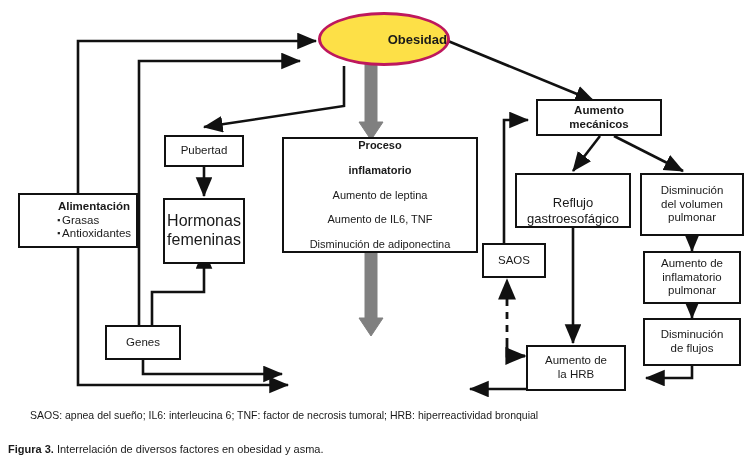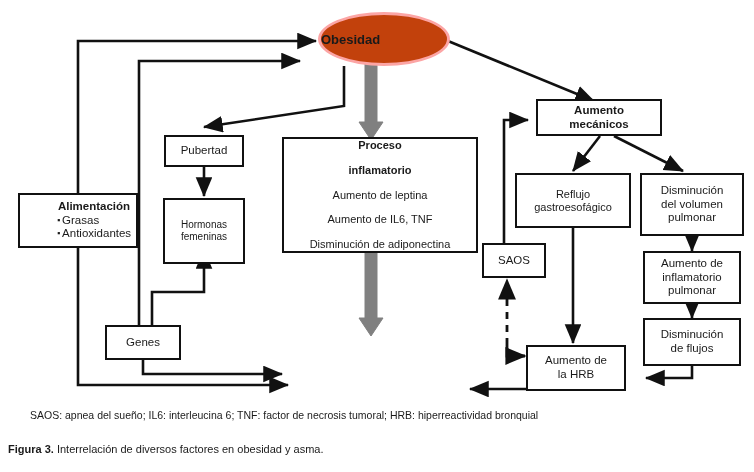--- a/index.html
+++ b/index.html
@@ -23,24 +23,24 @@
     justify-content:center;
     text-align:center;
     line-height:1.18;
     color:#1a1a1a;
     z-index:3;
   }
   .node .ttl{font-weight:bold;}
   .ellipse{
     position:absolute;
     box-sizing:border-box;
-    background:#c2410c;
-    border:3px solid #fca5a5;
+    background:#fde047;
+    border:3px solid #be185d;
     border-radius:50%;
-    display:flex;align-items:center;justify-content:flex-start;
+    display:flex;align-items:center;justify-content:flex-end;
     font-weight:bold;
     z-index:3;
   }
   .bullets{
     text-align:left;
     align-self:center;
     margin:0;padding:0;
     list-style:none;
   }
   .bullets li{white-space:nowrap;}
@@ -135,21 +135,21 @@
     <ul class="bullets">
       <li>Grasas</li>
       <li>Antioxidantes</li>
     </ul>
   </div>
 
   <div class="node" style="left:164px;top:135px;width:80px;height:32px;font-size:11.5px;">
     <span>Pubertad</span>
   </div>
 
-  <div class="node" style="left:163px;top:198px;width:82px;height:66px;font-size:10px;">
+  <div class="node" style="left:163px;top:198px;width:82px;height:66px;font-size:16px;">
     <span>Hormonas</span>
     <span>femeninas</span>
   </div>
 
   <div class="node" style="left:105px;top:325px;width:76px;height:35px;font-size:11.5px;">
     <span>Genes</span>
   </div>
 
   <div class="node" style="left:282px;top:137px;width:196px;height:116px;font-size:11px;justify-content:space-between;">
     <span class="ttl">Proceso</span>
@@ -157,21 +157,21 @@
     <span>Aumento de leptina</span>
     <span>Aumento de IL6, TNF</span>
     <span>Disminución de adiponectina</span>
   </div>
 
   <div class="node" style="left:536px;top:99px;width:126px;height:37px;font-size:11.5px;font-weight:bold;">
     <span>Aumento</span>
     <span>mecánicos</span>
   </div>
 
-  <div class="node" style="left:515px;top:173px;width:116px;height:55px;font-size:11px;">
+  <div class="node" style="left:515px;top:173px;width:116px;height:55px;font-size:13px;justify-content:flex-end;">
     <span>Reflujo</span>
     <span>gastroesofágico</span>
   </div>
 
   <div class="node" style="left:640px;top:173px;width:104px;height:63px;font-size:11.5px;">
     <span>Disminución</span>
     <span>del volumen</span>
     <span>pulmonar</span>
   </div>
 

